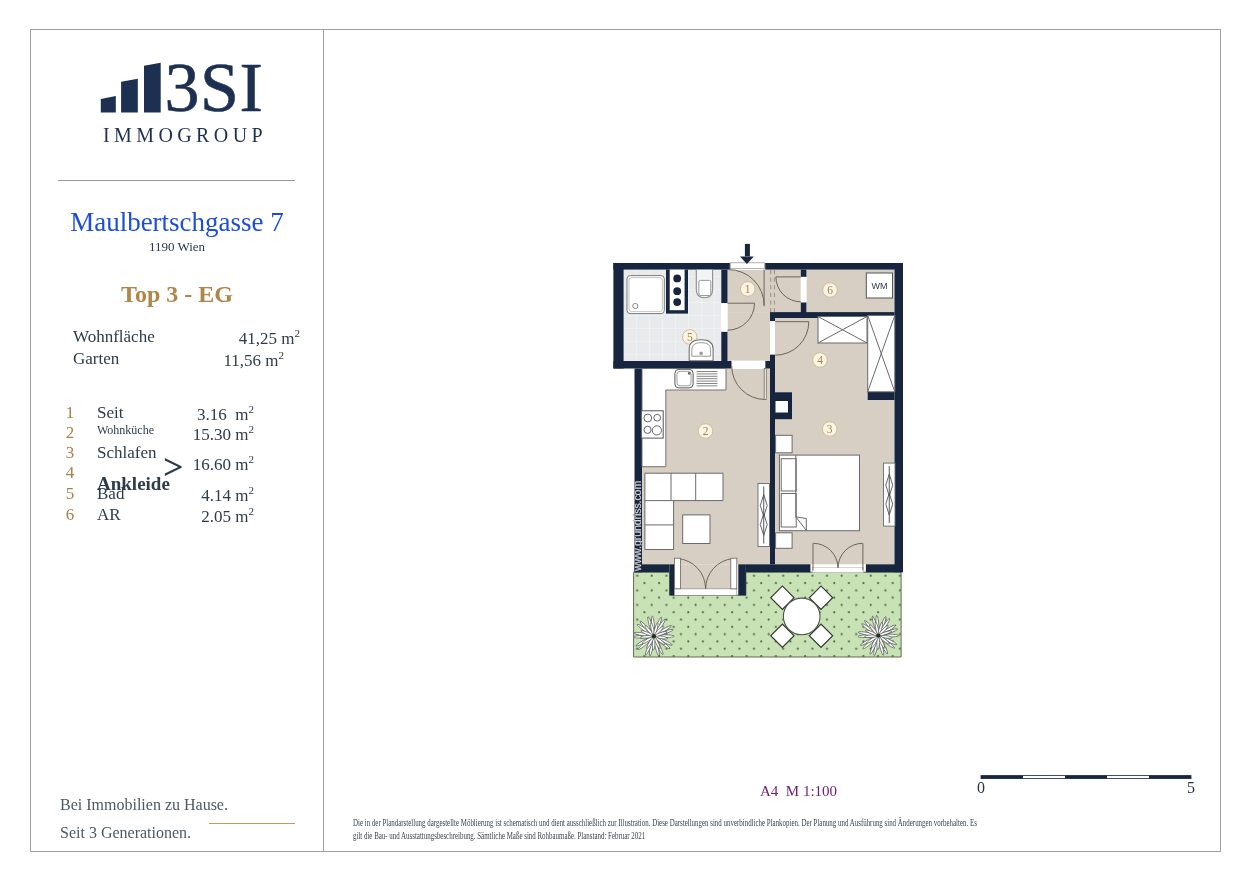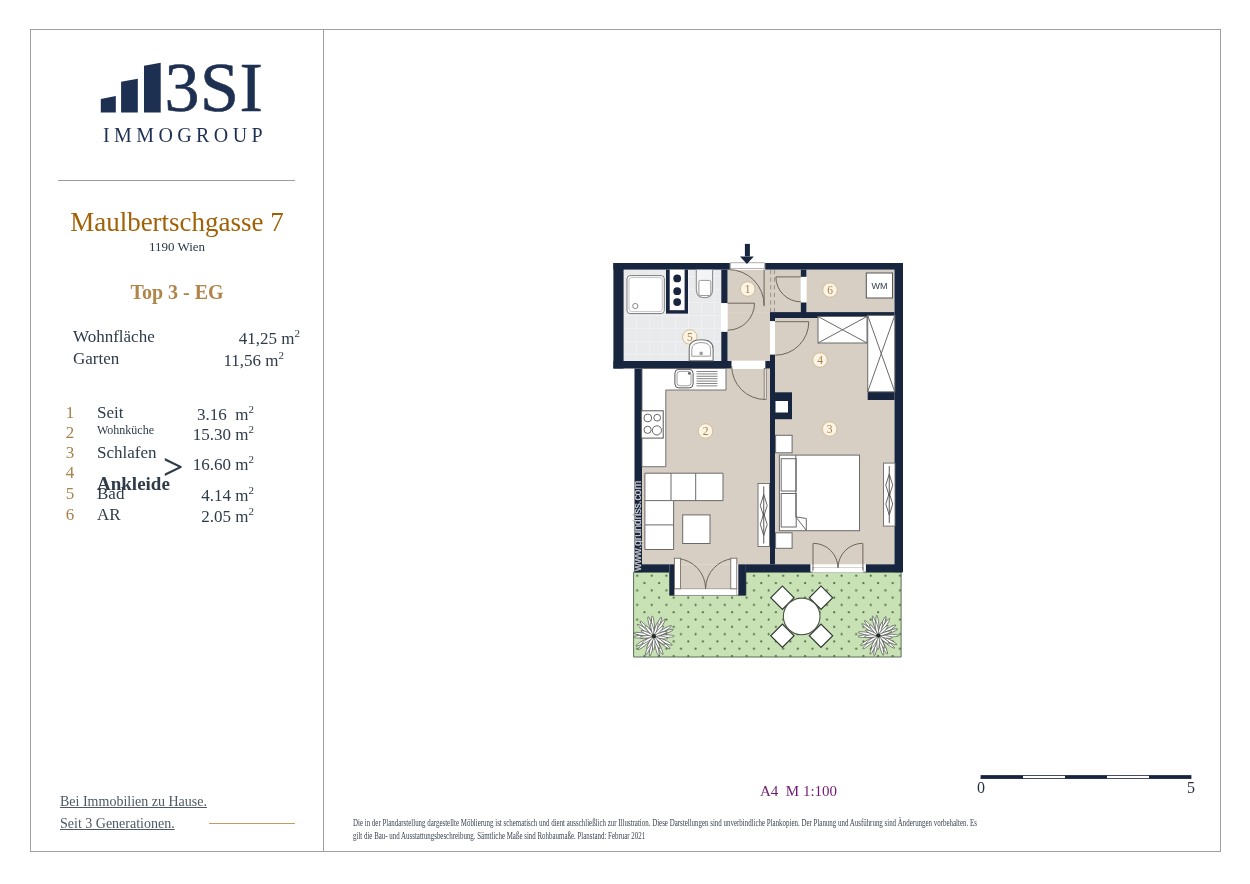--- a/index.html
+++ b/index.html
@@ -22,25 +22,25 @@
     <polygon points="144.0,65.8 160.7,62.7 160.7,112.5 144.0,112.5"></polygon>
   </g>
 
   <text x="164.5" y="111" font-family="Liberation Serif" font-size="70" fill="#1e3051" stroke="#1e3051" stroke-width="0.6" letter-spacing="0.5">3SI</text>
 
   <text x="103" y="141.5" font-family="Liberation Serif" font-size="20" letter-spacing="4.4" fill="#1e3051">IMMOGROUP</text>
 </svg>
 
 <div class="abs" style="left:58px;top:180px;width:237px;height:1px;background:#9a9a9a;"></div>
 
-<div class="abs" style="left:30px;top:207px;width:294px;text-align:center;font-size:27px;color:#a16207;">Maulbertschgasse 7</div>
+<div class="abs" style="left:30px;top:207px;width:294px;text-align:center;font-size:27px;color:#1d4ed8;">Maulbertschgasse 7</div>
 
 <div class="abs" style="left:30px;top:239px;width:294px;text-align:center;font-size:13px;color:#2b3947;">1190 Wien</div>
 
-<div class="abs" style="left:30px;top:281px;width:294px;text-align:center;font-size:20px;font-weight:bold;color:#b0854a;">Top 3 - EG</div>
+<div class="abs" style="left:30px;top:281px;width:294px;text-align:center;font-size:24px;font-weight:bold;color:#b0854a;">Top 3 - EG</div>
 
 <div class="abs" style="left:73px;top:327px;font-size:17px;">Wohnfläche</div>
 <div class="abs" style="left:176px;top:327px;width:124px;text-align:right;font-size:17px;">41,25 m<sup style="font-size:11px;">2</sup></div>
 <div class="abs" style="left:73px;top:349px;font-size:17px;">Garten</div>
 <div class="abs" style="left:160px;top:349px;width:124px;text-align:right;font-size:17px;">11,56 m<sup style="font-size:11px;">2</sup></div>
 
 <div class="abs" style="left:62px;top:402.5px;width:16px;text-align:center;font-size:17px;color:#a6824c;">1</div>
 <div class="abs" style="left:97px;top:402.5px;font-size:17px;">Seit</div>
 <div class="abs" style="left:150px;top:402.5px;width:104px;text-align:right;font-size:17px;">3.16&nbsp; m<sup style="font-size:11px;">2</sup></div>
 <div class="abs" style="left:62px;top:422.5px;width:16px;text-align:center;font-size:17px;color:#a6824c;">2</div>
@@ -52,21 +52,21 @@
 <div class="abs" style="left:97px;top:473px;font-size:19px;font-weight:bold;">Ankleide</div>
 <div class="abs" style="left:163px;top:446px;font-size:36px;font-weight:bold;color:#2e3b49;">&gt;</div>
 <div class="abs" style="left:150px;top:452.5px;width:104px;text-align:right;font-size:17px;">16.60 m<sup style="font-size:11px;">2</sup></div>
 <div class="abs" style="left:62px;top:484px;width:16px;text-align:center;font-size:17px;color:#a6824c;">5</div>
 <div class="abs" style="left:97px;top:484px;font-size:17px;">Bad</div>
 <div class="abs" style="left:150px;top:484px;width:104px;text-align:right;font-size:17px;">4.14 m<sup style="font-size:11px;">2</sup></div>
 <div class="abs" style="left:62px;top:504.5px;width:16px;text-align:center;font-size:17px;color:#a6824c;">6</div>
 <div class="abs" style="left:97px;top:504.5px;font-size:17px;">AR</div>
 <div class="abs" style="left:150px;top:504.5px;width:104px;text-align:right;font-size:17px;">2.05 m<sup style="font-size:11px;">2</sup></div>
 
-<div class="abs" style="left:60px;top:790.5px;font-size:14px;color:#4e5963;line-height:22px;text-decoration:underline;">Bei Immobilien zu Hause.<br>Seit 3 Generationen.</div>
+<div class="abs" style="left:60px;top:790.5px;font-size:16px;color:#4e5963;line-height:28px;">Bei Immobilien zu Hause.<br>Seit 3 Generationen.</div>
 
 <div class="abs" style="left:209px;top:823px;width:86px;height:1px;background:#c59a63;"></div>
 
 <div class="abs" style="left:760px;top:783px;width:190px;text-align:left;font-size:15px;color:#701a75;">A4&nbsp; M 1:100</div>
 
 <div class="abs" style="left:353px;top:816.5px;font-size:9.3px;line-height:13.9px;color:#3a4550;white-space:nowrap;transform:scaleX(0.745);transform-origin:0 0;">Die in der Plandarstellung dargestellte Möblierung ist schematisch und dient ausschließlich zur Illustration. Diese Darstellungen sind unverbindliche Plankopien. Der Planung und Ausführung sind Änderungen vorbehalten. Es<br>gilt die Bau- und Ausstattungsbeschreibung. Sämtliche Maße sind Rohbaumaße. Planstand: Februar 2021</div>
 
 <svg class="abs" style="left:950px;top:760px;" width="260" height="45" viewBox="0 0 260 45">
   <g>
     <rect x="31" y="15.6" width="210" height="3" fill="#ffffff" stroke="#18253f" stroke-width="0.8"></rect>

